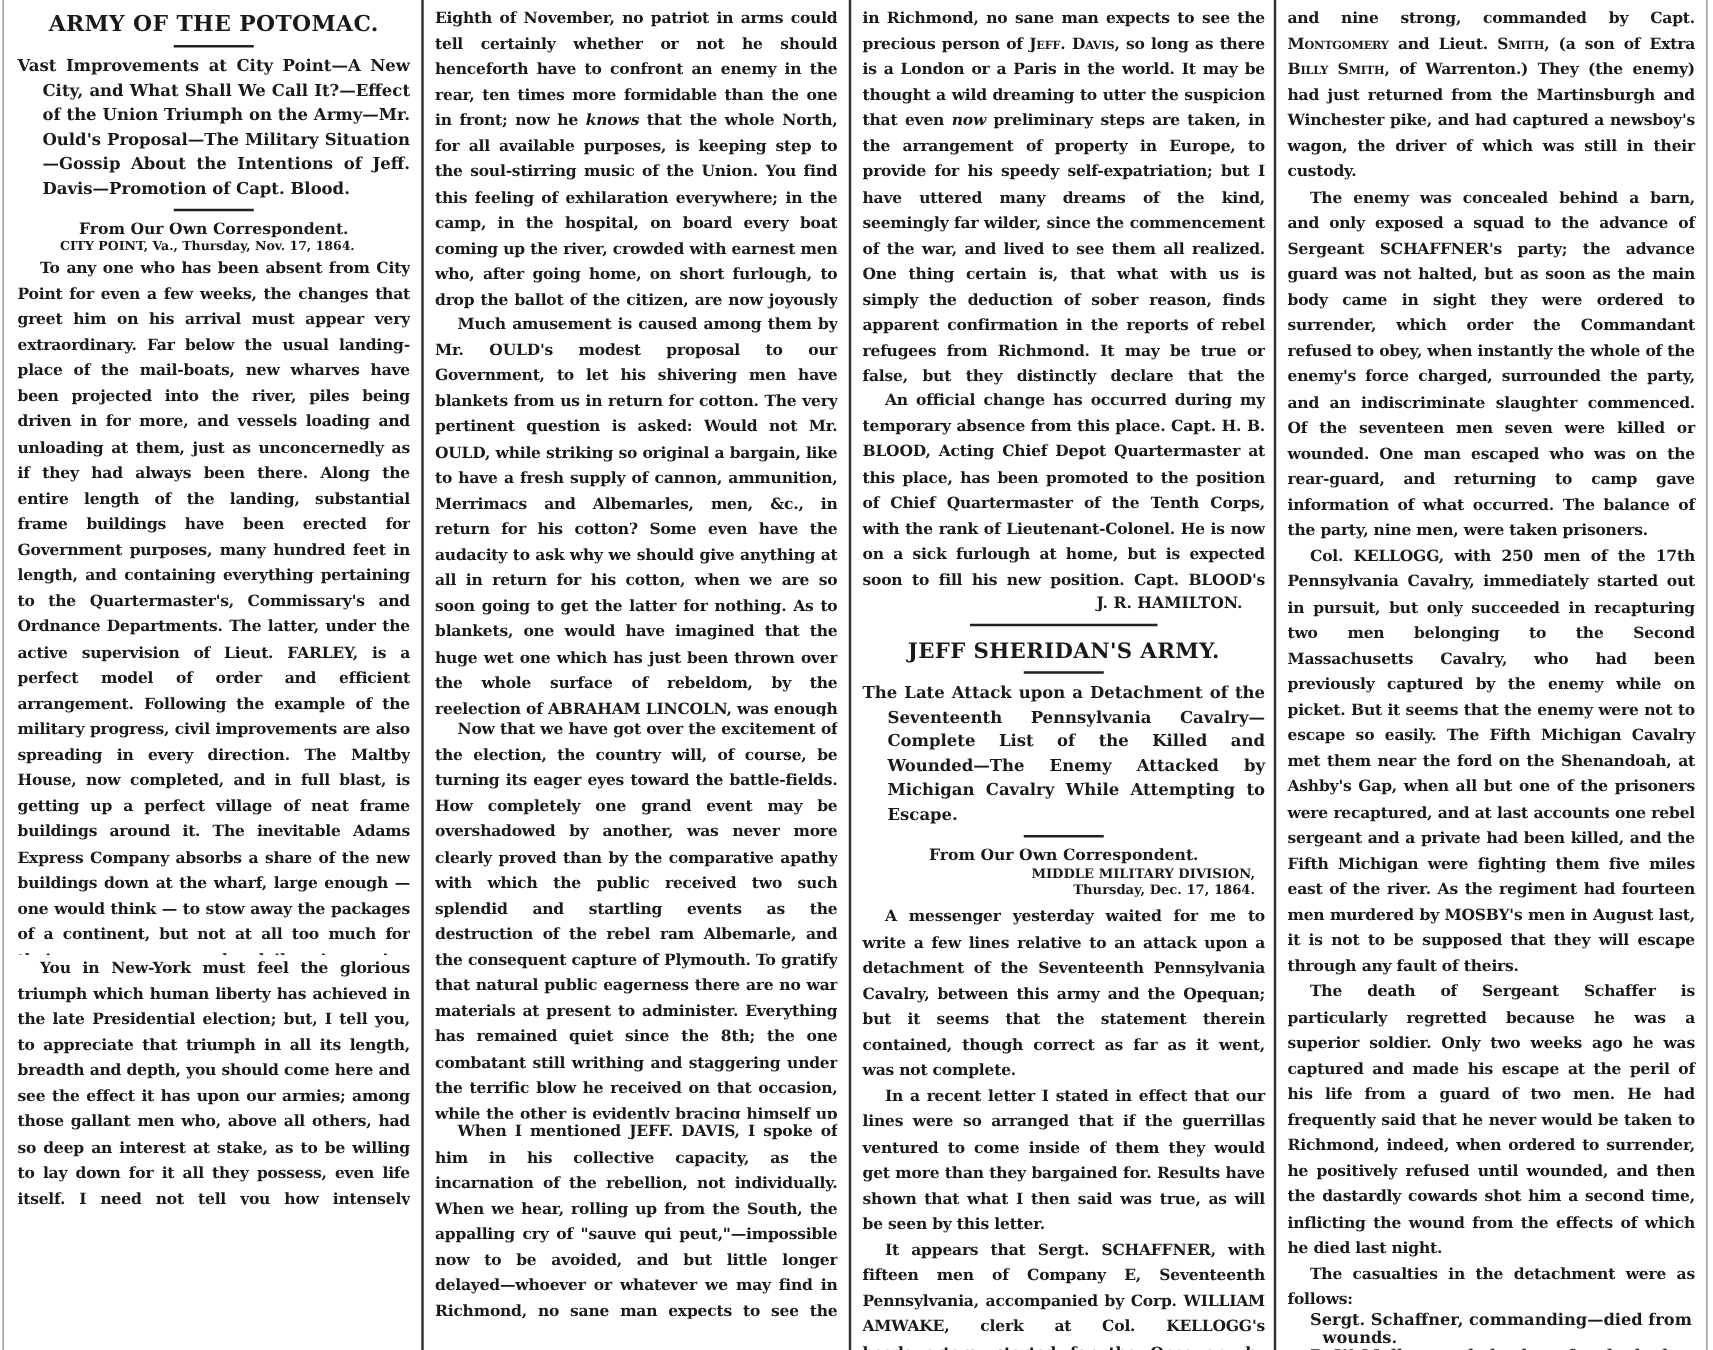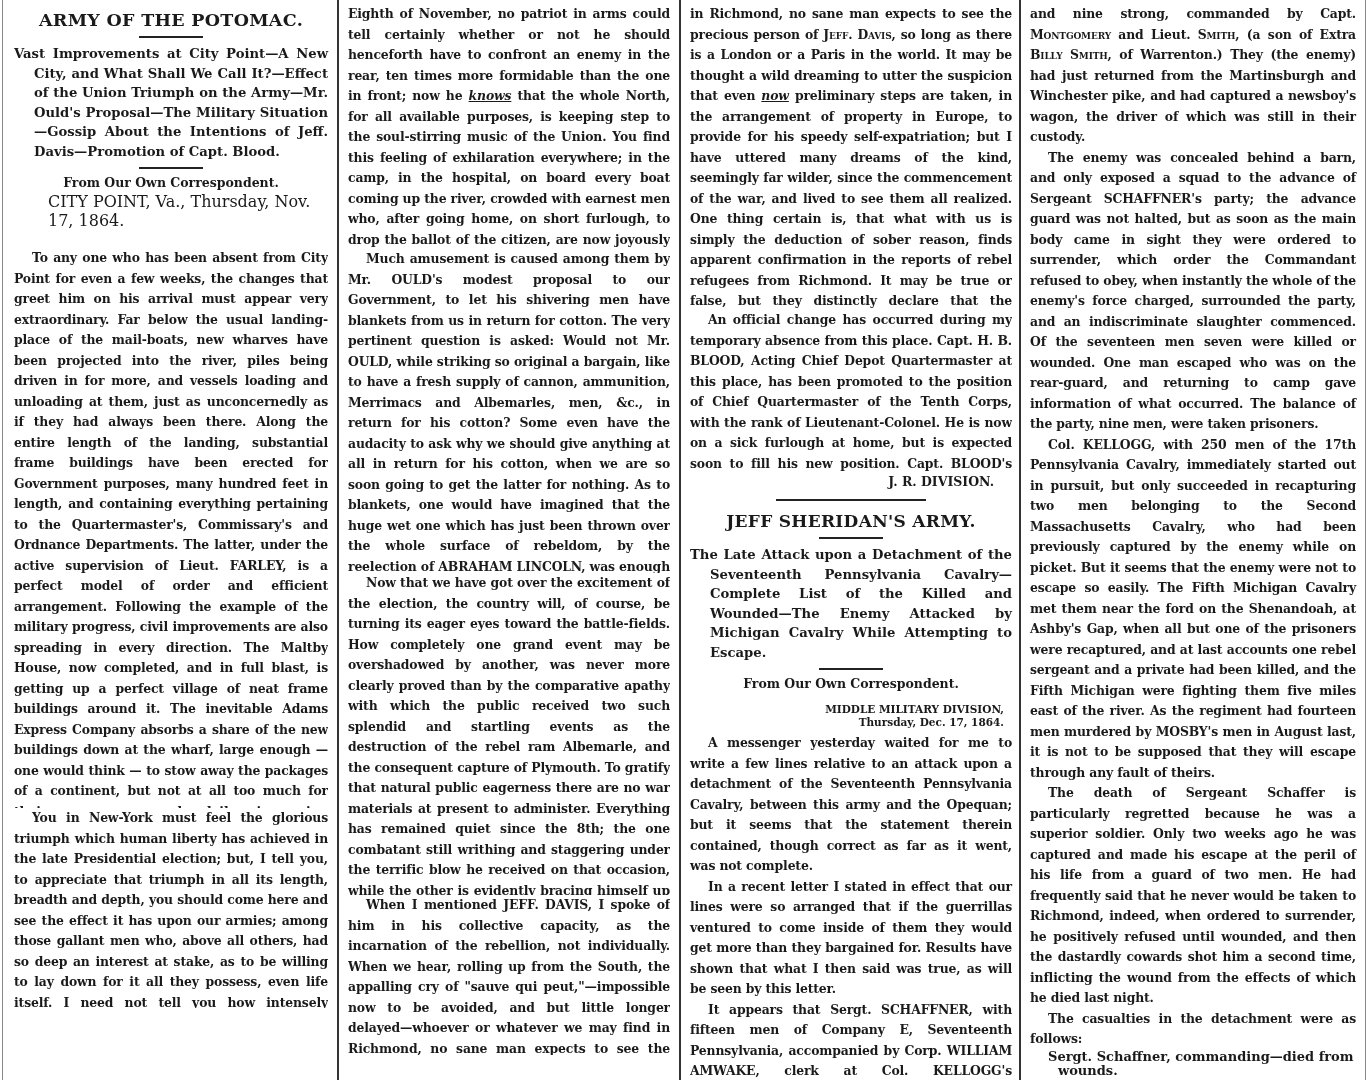--- a/index.html
+++ b/index.html
@@ -17,26 +17,26 @@
     .rule.r3 { left:1019px; height:1080px; }
     .rule.r0 { left:2px; height:1080px; width:1px; background:#888; }
     .rule.r4 { left:1365px; height:1080px; width:1px; background:#888; }
     p.body { margin:0; font-size:12.4px; line-height:20.5px; text-align:justify; text-indent:18px; font-weight:bold; letter-spacing:-0.15px; }
     p.noind { text-indent:0; }
     .headline { text-align:center; font-family:"DejaVu Serif","Liberation Serif",serif; font-weight:bold; font-size:17.5px; margin:10px 0 4px 0; letter-spacing:0.3px; }
     .deck { font-weight:bold; font-size:13.2px; line-height:19.5px; text-align:justify; padding-left:20px; text-indent:-20px; margin:2px 0 2px 0; }
     .dash { width:64px; height:0; border-top:2px solid #222; margin:6px auto; position:relative; }
     .dash.wide { width:150px; margin:10px auto; }
     .byline { text-align:center; font-size:12.5px; font-weight:bold; margin:4px 0 2px 0; }
-    .dateline { font-size:16px; font-weight:normal; margin:0 0 18px 34px; }
-    .dateline2 { font-size:10.5px; font-weight:bold; text-align:right; line-height:13px; margin:12px 8px 4px 0; }
+    .dateline { font-size:10px; font-weight:bold; margin:0 0 1px 34px; }
+    .dateline2 { font-size:10.5px; font-weight:bold; text-align:right; line-height:13px; margin:2px 8px 4px 0; }
     .sig { text-align:right; font-weight:bold; font-size:12.5px; padding-right:18px; }
     .list { margin:0; padding:0; list-style:none; }
     .list li { font-size:13px; line-height:14.8px; font-weight:bold; padding-left:28px; text-indent:-10px; }
-    i { font-style:italic;text-decoration:underline; }
+    i { font-style:italic; }
     .sc { font-variant:small-caps; }
   </style>
 </head>
 <body>
 
 <div class="page">
   <div class="rule r0"></div>
   <div class="rule r1"></div>
   <div class="rule r2"></div>
   <div class="rule r3"></div>
@@ -56,21 +56,21 @@
   <div class="col" id="col2">
     <p class="body noind" style="height:245px;overflow:hidden;margin-top:4px;">Eighth of November, no patriot in arms could tell certainly whether or not he should henceforth have to confront an enemy in the rear, ten times more formidable than the one in front; now he <i>knows</i> that the whole North, for all available purposes, is keeping step to the soul-stirring music of the Union. You find this feeling of exhilaration everywhere; in the camp, in the hospital, on board every boat coming up the river, crowded with earnest men who, after going home, on short furlough, to drop the ballot of the citizen, are now joyously returning to finish up the rebellion with the bullets of the soldier.</p>
     <p class="body" style="height:324px;overflow:hidden;">Much amusement is caused among them by Mr. OULD's modest proposal to our Government, to let his shivering men have blankets from us in return for cotton. The very pertinent question is asked: Would not Mr. OULD, while striking so original a bargain, like to have a fresh supply of cannon, ammunition, Merrimacs and Albemarles, men, &amp;c., in return for his cotton? Some even have the audacity to ask why we should give anything at all in return for his cotton, when we are so soon going to get the latter for nothing. As to blankets, one would have imagined that the huge wet one which has just been thrown over the whole surface of rebeldom, by the reelection of ABRAHAM LINCOLN, was enough to satisfy the whole Confederacy for some time to come. But if the Southern masses are really getting tired of being out in the cold, how easy for them to come and warm themselves! Once let them give the slightest hint that they are willing, in a body, to cluster again round the brave old family fireside, and from Maine to Louisiana, from New-York to California, there would be such a blazing of hearths and bonfires as would illumine with joy the whole vault of Heaven.</p>
     <p class="body" style="height:322px;overflow:hidden;">Now that we have got over the excitement of the election, the country will, of course, be turning its eager eyes toward the battle-fields. How completely one grand event may be overshadowed by another, was never more clearly proved than by the comparative apathy with which the public received two such splendid and startling events as the destruction of the rebel ram Albemarle, and the consequent capture of Plymouth. To gratify that natural public eagerness there are no war materials at present to administer. Everything has remained quiet since the 8th; the one combatant still writhing and staggering under the terrific blow he received on that occasion, while the other is evidently bracing himself up to deal precisely such another "sockdologer" right between the eyes. I have heard many good people speculating upon "Winter quarters," but, for my own poor part, I am expecting no such thing, unless, indeed, we find them in Petersburgh or Richmond. My reason for thinking that we cannot long continue inactive where we are, is based upon the simple facts that JEFF. DAVIS cannot afford to remain cornered like a rat where he is, without some desperate effort to escape—and that his antagonist is not the kind of man to keep looking too long upon a rebel prize without grasping it.</p>
     <p class="body" style="height:160px;overflow:hidden;">When I mentioned JEFF. DAVIS, I spoke of him in his collective capacity, as the incarnation of the rebellion, not individually. When we hear, rolling up from the South, the appalling cry of "sauve qui peut,"—impossible now to be avoided, and but little longer delayed—whoever or whatever we may find in Richmond, no sane man expects to see the precious person of JEFF. DAVIS, so long as there is a London or a Paris in the world. It may be thought a wild dreaming to utter the suspicion that even now preliminary steps are taken, in the arrangement of property in Europe, to provide for his speedy self-expatriation; but I have uttered many dreams of the kind, seemingly far wilder, since the commencement of the war, and lived to see them all realized. One thing certain is, that what with us is simply the deduction of sober reason, finds apparent confirmation in the reports of rebel refugees from Richmond. It may be true or false, but they distinctly declare that the speedy flight of JEFF. DAVIS and his leading brother-conspirators, is currently believed and spoken of in Richmond, and that when Mr. DAVIS was on his last speech-making tour through Georgia, it was fully expected he would not return.</p>
   </div>
 
   <div class="col" id="col3">
     <p class="body noind" style="height:306px;overflow:hidden;margin-top:4px;">in Richmond, no sane man expects to see the precious person of <span class="sc">Jeff. Davis</span>, so long as there is a London or a Paris in the world. It may be thought a wild dreaming to utter the suspicion that even <i>now</i> preliminary steps are taken, in the arrangement of property in Europe, to provide for his speedy self-expatriation; but I have uttered many dreams of the kind, seemingly far wilder, since the commencement of the war, and lived to see them all realized. One thing certain is, that what with us is simply the deduction of sober reason, finds apparent confirmation in the reports of rebel refugees from Richmond. It may be true or false, but they distinctly declare that the speedy flight of  and his leading brother-conspirators, is currently believed and spoken of in Richmond, and that when Mr.  was on his last speech-making tour through Georgia, </p>
     <p class="body" style="height:164px;overflow:hidden;">An official change has occurred during my temporary absence from this place. Capt. H. B. BLOOD, Acting Chief Depot Quartermaster at this place, has been promoted to the position of Chief Quartermaster of the Tenth Corps, with the rank of Lieutenant-Colonel. He is now on a sick furlough at home, but is expected soon to fill his new position. Capt. BLOOD's affable and gentlemanly bearing made him as great a favorite among all civilians who came in contact with him, as he was prized in this portion of the army for the zealous performance of his important duties.</p>
-    <div class="sig">J. R. DIVISION.</div>
+    <div class="sig">J. R. HAMILTON.</div>
     <div class="dash wide"></div>
     <div class="headline" style="font-size:17px;margin-top:4px;">JEFF SHERIDAN'S ARMY.</div>
     <div class="dash"></div>
     <div class="deck">The Late Attack upon a Detachment of the Seventeenth Pennsylvania Cavalry—Complete List of the Killed and Wounded—The Enemy Attacked by Michigan Cavalry While Attempting to Escape.</div>
     <div class="dash"></div>
     <div class="byline">From Our Own Correspondent.</div>
     <div class="dateline2">
       <div>MIDDLE MILITARY DIVISION,</div>
       <div>Thursday, Dec. 17, 1864.</div>
     </div>

